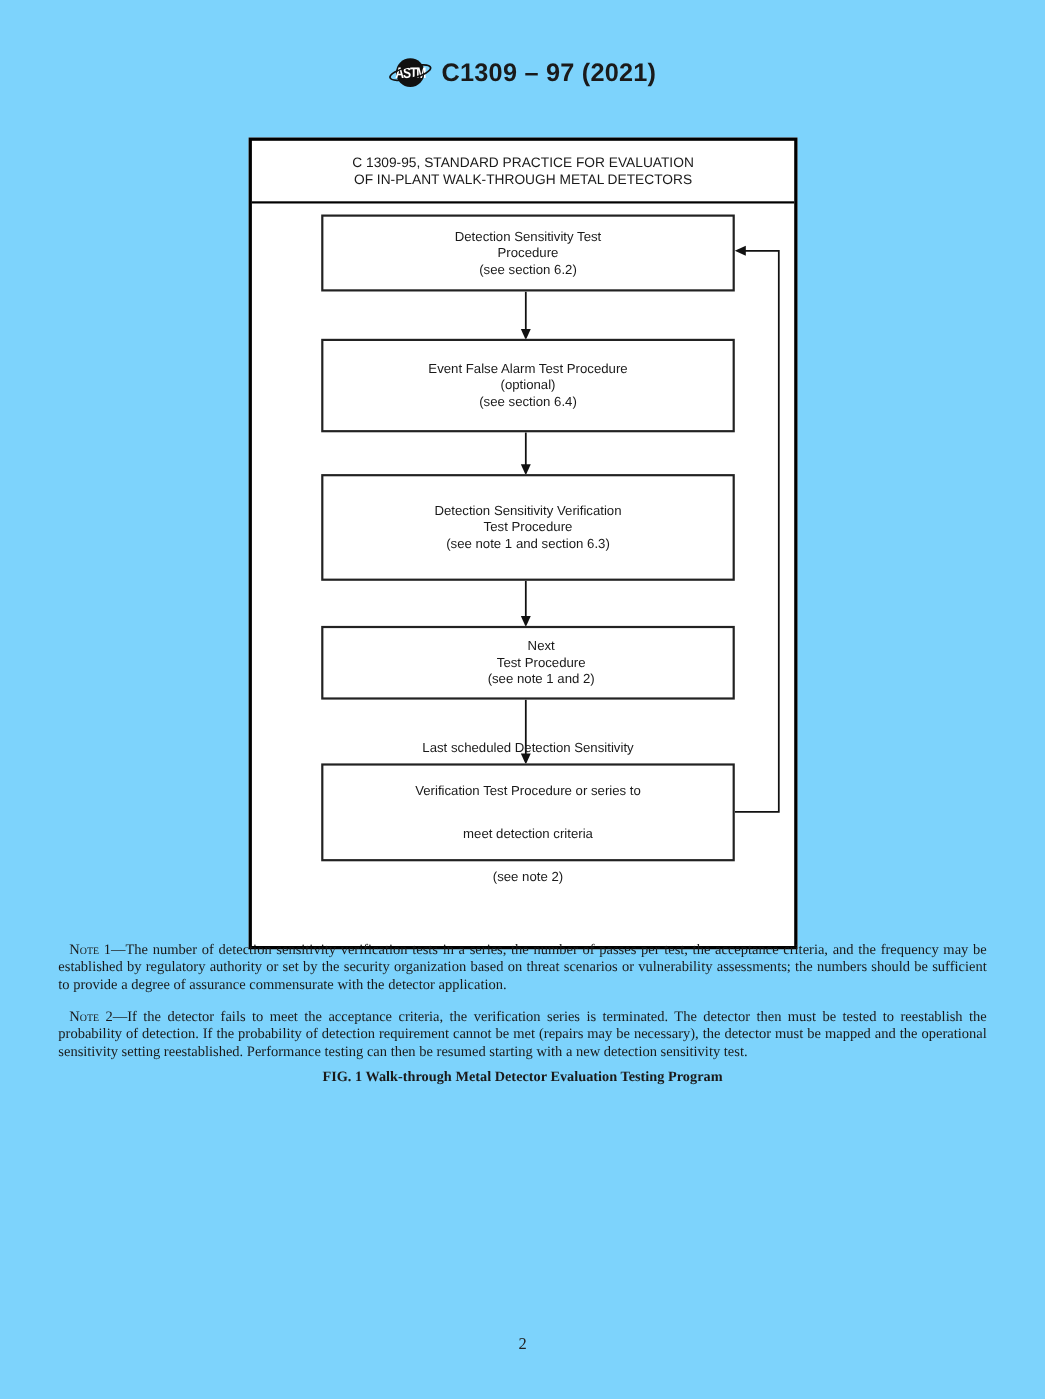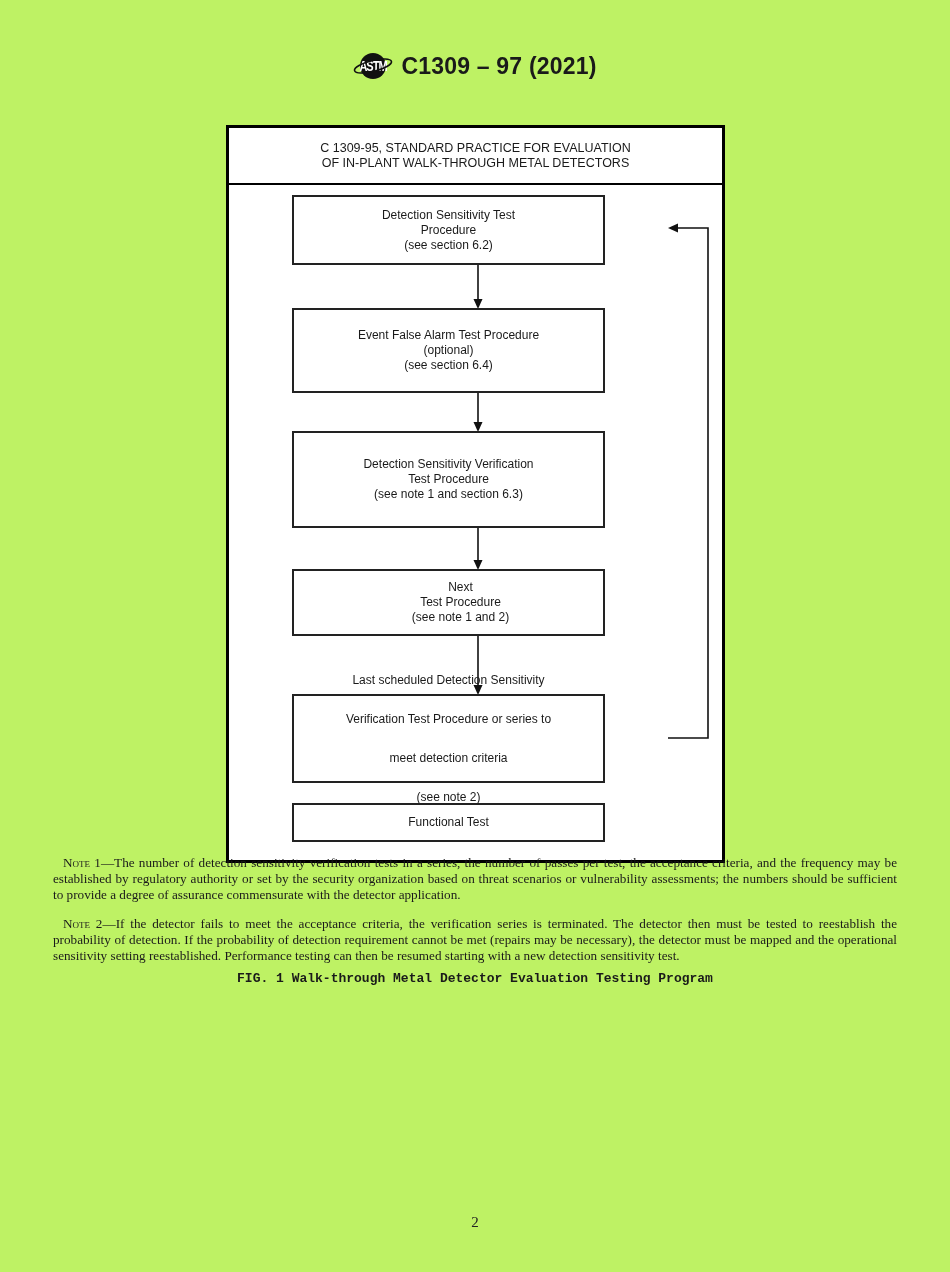--- a/index.html
+++ b/index.html
@@ -1,19 +1,19 @@
 <!DOCTYPE html>
 <html style="--link-color: #BE1E2D;"><head>
 <meta charset="utf-8">
 <style>
   html,body{margin:0;padding:0;background:#fff;}
   .page{
     position:relative;
     width:950px;height:1272px;
-    background:#bef264;
+    background:#7dd3fc;
     font-family:"Liberation Serif", serif;
     color:#111;
     overflow:hidden;
   }
   
   .doc-header{
     position:absolute;top:50px;left:0;width:950px;
     display:flex;align-items:center;justify-content:center;gap:8px;
   }
   .doc-code{
@@ -26,21 +26,21 @@
     border:3px solid #000;box-sizing:border-box;background:#fff;margin-top:28px;
   }
   .fig-title{
     position:absolute;left:0;top:0;width:100%;height:57px;
     border-bottom:2px solid #000;box-sizing:border-box;
     display:flex;flex-direction:column;align-items:center;justify-content:center;
     font-family:"Liberation Sans", sans-serif;font-size:12.5px;line-height:15px;color:#1a1a1a;
     text-align:center;
   }
   .flow-box{
-    position:absolute;left:63px;width:313px;
+    position:absolute;left:63px;width:376px;
     border:2px solid #222;box-sizing:border-box;background:#fff;
     display:flex;flex-direction:column;align-items:center;justify-content:center;
     font-family:"Liberation Sans", sans-serif;font-size:12px;line-height:15px;color:#1a1a1a;
     text-align:center;
   }
   .b1{top:67px;height:70px;}
   .b2{top:180px;height:85px;}
   .b3{top:303px;height:97px;}
   .b4{top:441px;height:67px;padding-left:24px;}
   .b5{top:566px;height:89px;gap:24px;}
@@ -49,21 +49,21 @@
   
   .notes{
     position:absolute;left:53px;top:843px;width:844px;
     font-size:13.2px;line-height:16.2px;text-align:justify;color:#1a1a1a;
   }
   .note{margin:12px 0 3px 0;text-indent:10px;}
   .sc{font-variant:small-caps;}
   .applink{color:var(--link-color,#BE1E2D);text-decoration:none;cursor:pointer;}
   .fig-caption{
     margin-top:7px;text-align:center;text-indent:0;
-    font-family:Liberation Mono, monospace;font-weight:bold;font-size:13px;color:#1a1a1a;
+    font-family:Liberation Serif, serif;font-weight:bold;font-size:13px;color:#1a1a1a;
   }
   .page-num{
     position:absolute;left:0;top:1214px;width:950px;text-align:center;
     font-size:15px;color:#222;
   }
 </style>
 </head>
 <body>
 
 <div class="page">
@@ -127,23 +127,20 @@
       <div>(see note 1 and 2)</div>
     </div>
 
     <div class="flow-box b5">
       <div>Last scheduled Detection Sensitivity</div>
       <div>Verification Test Procedure or series to</div>
       <div>meet detection criteria</div>
       <div>(see note 2)</div>
     </div>
 
-    <div class="flow-box b6">
-      <div>Functional Test</div>
-    </div>
 
   </div>
 
   <div class="notes">
     <p class="note"><span class="sc">Note</span><span> 1</span><span>—</span><span>The number of detection sensitivity verification tests in a series, the number of passes per test, the acceptance criteria, and the frequency may be established by regulatory authority or set by the security organization based on threat scenarios or vulnerability assessments; the numbers should be sufficient to provide a degree of assurance commensurate with the detector application.</span></p>
 
     <p class="note"><span class="sc">Note</span><span> 2</span><span>—</span><span>If the detector fails to meet the acceptance criteria, the verification series is terminated. The detector then must be tested to reestablish the probability of detection. If the probability of detection requirement cannot be met (repairs may be necessary), the detector must be mapped and the operational sensitivity setting reestablished. Performance testing can then be resumed starting with a new detection sensitivity test.</span></p>
 
 
     <p class="note fig-caption">FIG. 1 Walk-through Metal Detector Evaluation Testing Program</p>

